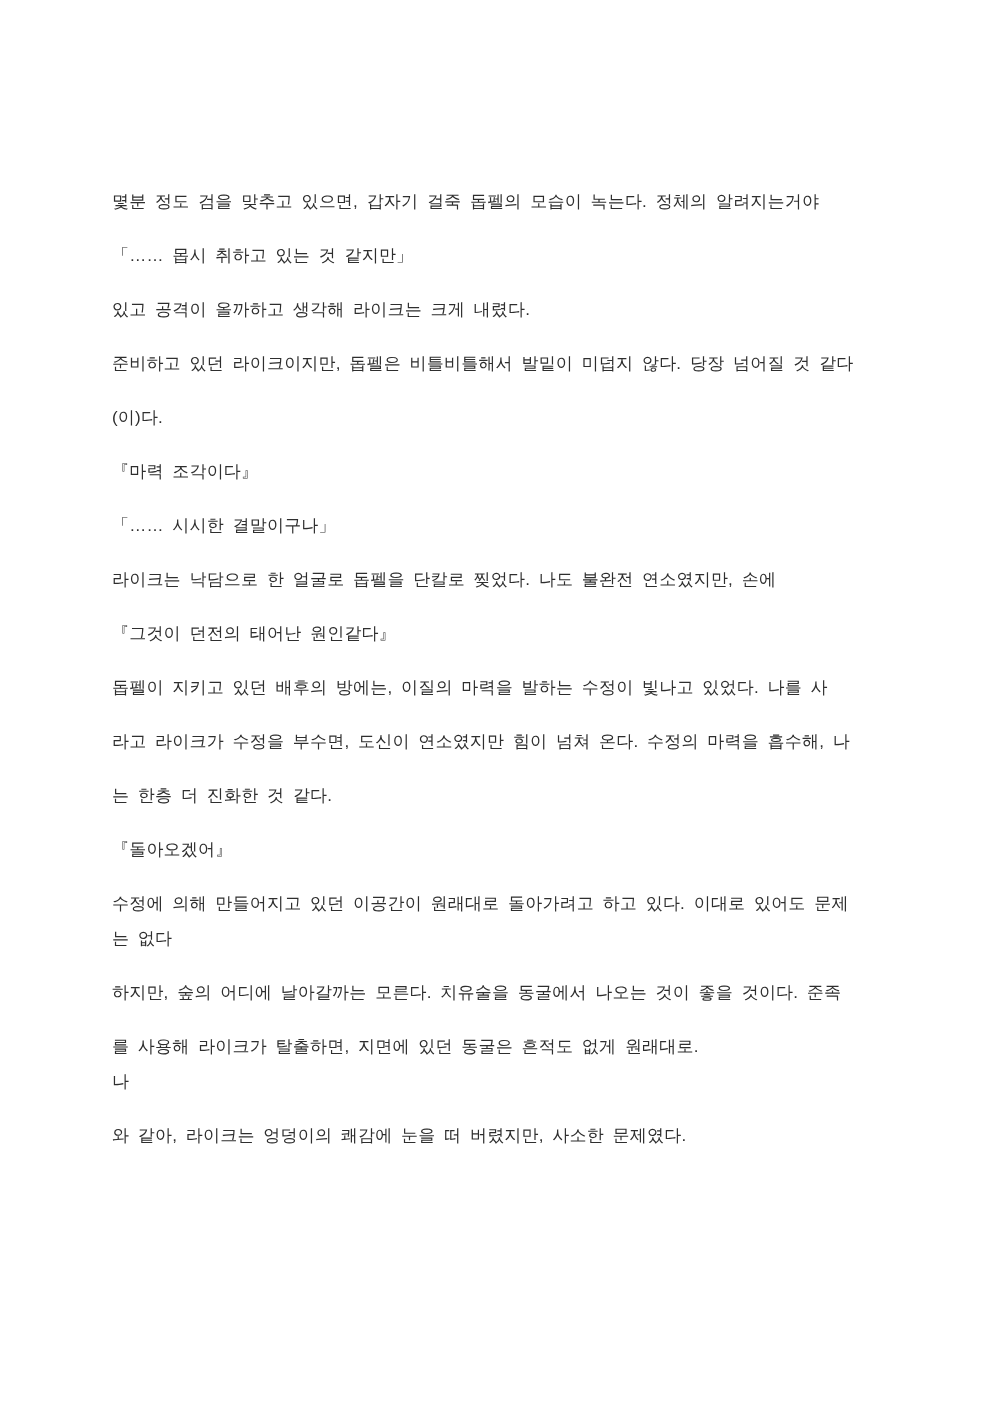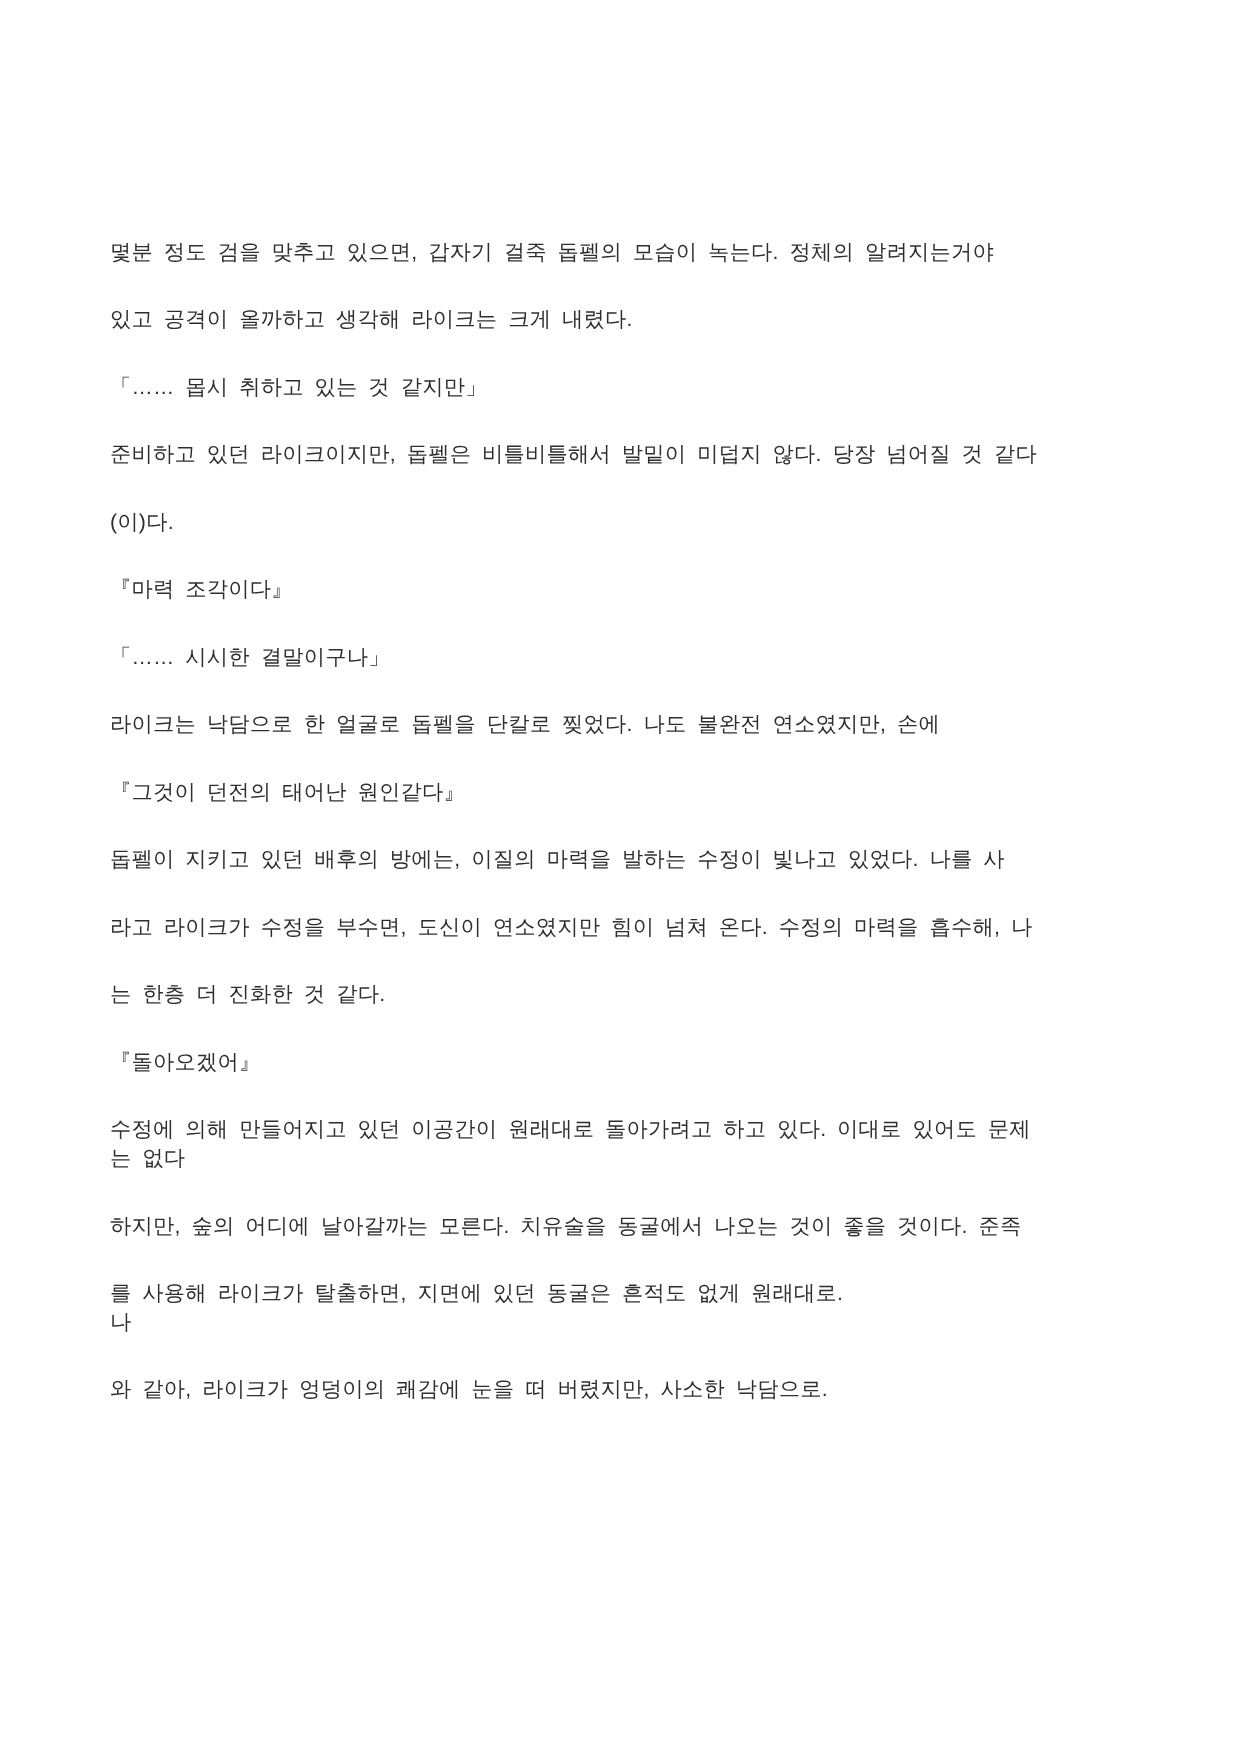--- a/index.html
+++ b/index.html
@@ -8,53 +8,53 @@
     background: #ffffff;
   }
   body {
     width: 992px;
     min-height: 1403px;
     font-family: "Liberation Sans", "DejaVu Sans", sans-serif;
     -webkit-font-smoothing: antialiased;
   }
   .doc {
     box-sizing: border-box;
-    padding: 190px 100px 0 88px;
+    padding: 190px 100px 0 112px;
     width: 992px;
     color: #2e2e2e;
     font-size: 17px;
   }
   .line {
     line-height: 23px;
     white-space: nowrap;
     word-spacing: 0.22em;
     letter-spacing: 0.2px;
   }
   .line.para { margin-top: 31px; }
   .line.para:first-child { margin-top: 0; }
-  .line.cont { margin-top: 0; }
+  .line.cont { margin-top: 12px; }
 </style>
 </head>
 <body style="background: rgb(255, 255, 255);">
 
 <div class="doc" style="color: rgb(46, 46, 46);">
   <div>
       <div class="line para">몇분 정도 검을 맞추고 있으면, 갑자기 걸죽 돕펠의 모습이 녹는다. 정체의 알려지는거야</div>
+      <div class="line para">「…… 몹시 취하고 있는 것 같지만」</div>
       <div class="line para">있고 공격이 올까하고 생각해 라이크는 크게 내렸다.</div>
-      <div class="line para">「…… 몹시 취하고 있는 것 같지만」</div>
       <div class="line para">준비하고 있던 라이크이지만, 돕펠은 비틀비틀해서 발밑이 미덥지 않다. 당장 넘어질 것 같다</div>
       <div class="line para">(이)다.</div>
       <div class="line para">『마력 조각이다』</div>
       <div class="line para">「…… 시시한 결말이구나」</div>
       <div class="line para">라이크는 낙담으로 한 얼굴로 돕펠을 단칼로 찢었다. 나도 불완전 연소였지만, 손에</div>
       <div class="line para">『그것이 던전의 태어난 원인같다』</div>
       <div class="line para">돕펠이 지키고 있던 배후의 방에는, 이질의 마력을 발하는 수정이 빛나고 있었다. 나를 사</div>
       <div class="line para">라고 라이크가 수정을 부수면, 도신이 연소였지만 힘이 넘쳐 온다. 수정의 마력을 흡수해, 나</div>
       <div class="line para">는 한층 더 진화한 것 같다.</div>
       <div class="line para">『돌아오겠어』</div>
       <div class="line para">수정에 의해 만들어지고 있던 이공간이 원래대로 돌아가려고 하고 있다. 이대로 있어도 문제</div>
       <div class="line cont">는 없다</div>
       <div class="line para">하지만, 숲의 어디에 날아갈까는 모른다. 치유술을 동굴에서 나오는 것이 좋을 것이다. 준족</div>
       <div class="line para">를 사용해 라이크가 탈출하면, 지면에 있던 동굴은 흔적도 없게 원래대로.</div>
       <div class="line cont">나</div>
-      <div class="line para">와 같아, 라이크가 엉덩이의 쾌감에 눈을 떠 버렸지만, 사소한 낙담으로.</div>
+      <div class="line para">와 같아, 라이크는 엉덩이의 쾌감에 눈을 떠 버렸지만, 사소한 문제였다.</div>
     </div>
 </div>
 
 </body></html>

